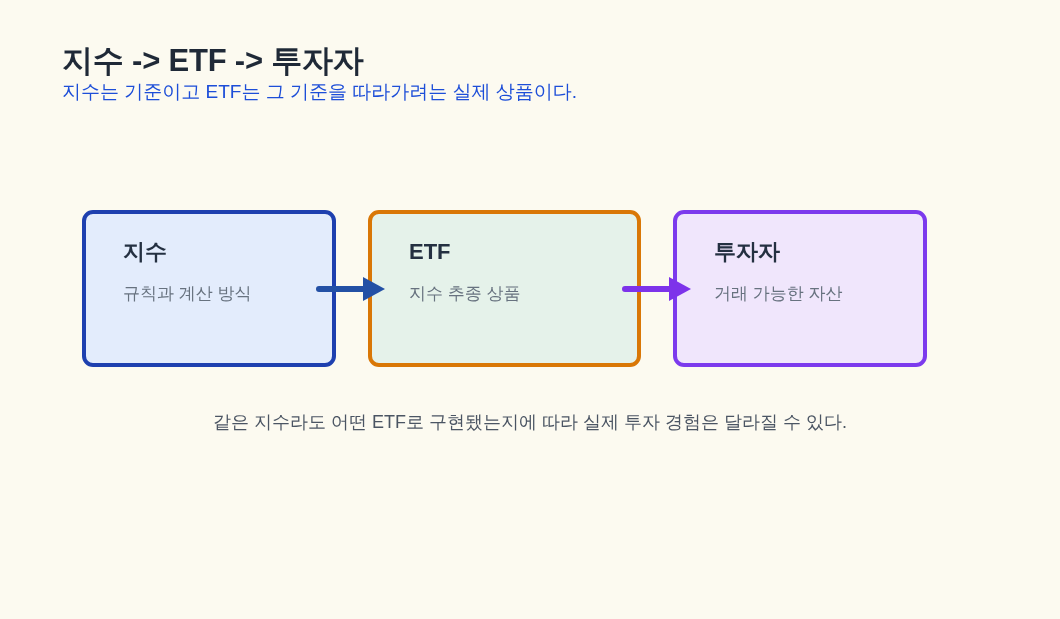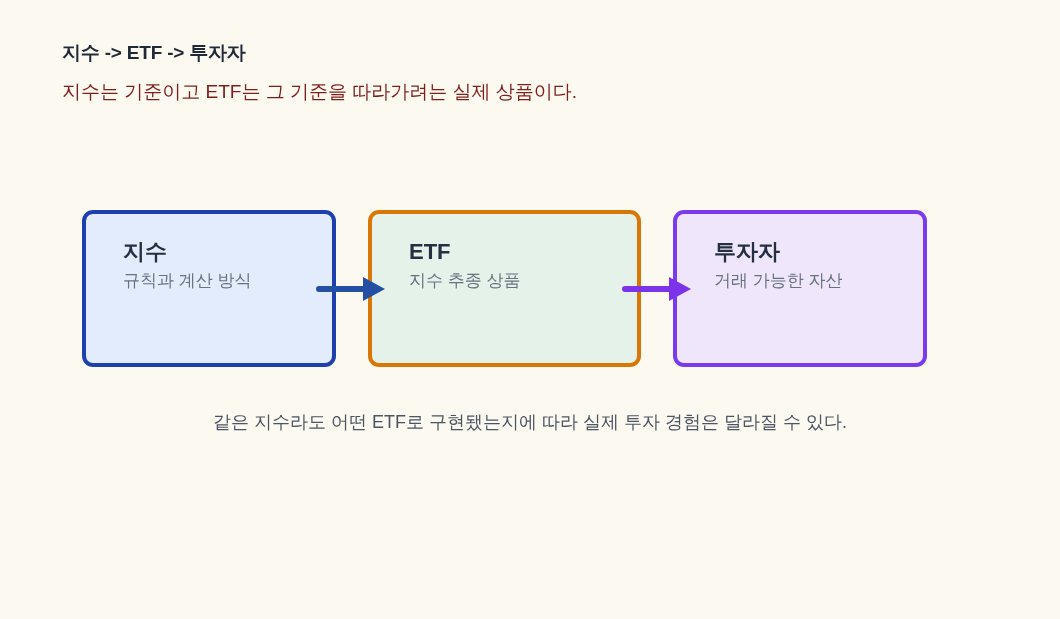--- a/index.html
+++ b/index.html
@@ -7,44 +7,44 @@
     width: 1060px; height: 619px;
     background: #fcfaf0;
     font-family: "Liberation Sans", "DejaVu Sans", sans-serif;
     position: relative;
     overflow: hidden;
   }
   .canvas { position: absolute; left: 0; top: 0; width: 1060px; height: 619px; }
 
   .page-title {
     position: absolute; left: 62px; top: 40px;
-    font-size: 19px; font-weight: 700; color: #1f2937;
+    font-size: 31px; font-weight: 700; color: #1f2937;
     letter-spacing: -0.2px;
   }
   .page-subtitle {
     position: absolute; left: 62px; top: 79px;
-    font-size: 19px; color: #7f1d1d;
+    font-size: 19px; color: #1d4ed8;
   }
 
   .node {
     position: absolute; top: 210px; height: 157px;
     border-radius: 11px; border: 4px solid;
     box-sizing: border-box;
     padding: 25px 18px 0 37px;
   }
   .node-1 { left: 82px;  width: 254px; border-color: #1e40af; background: #e3ecfc; }
   .node-2 { left: 368px; width: 273px; border-color: #d97706; background: #e5f2ea; }
   .node-3 { left: 673px; width: 254px; border-color: #7c3aed; background: #f0e6fc; }
 
   .node-title {
     font-size: 22px; font-weight: 700; color: #243041;
     line-height: 1.2;
   }
   .node-desc {
-    margin-top: 4px;
+    margin-top: 17px;
     font-size: 17px; color: #67727f;
   }
 
   .arrow { position: absolute; top: 275px; width: 72px; height: 28px; }
   .arrow-1 { left: 315px; }
   .arrow-2 { left: 621px; }
 
   .caption {
     position: absolute; left: 0; top: 410px; width: 1060px;
     text-align: center;

